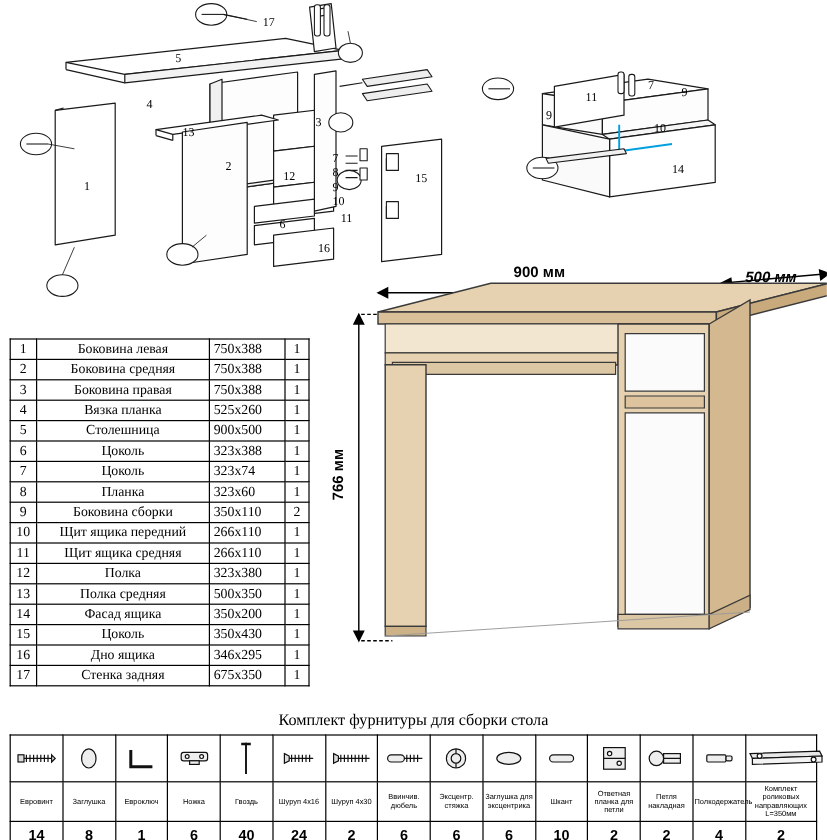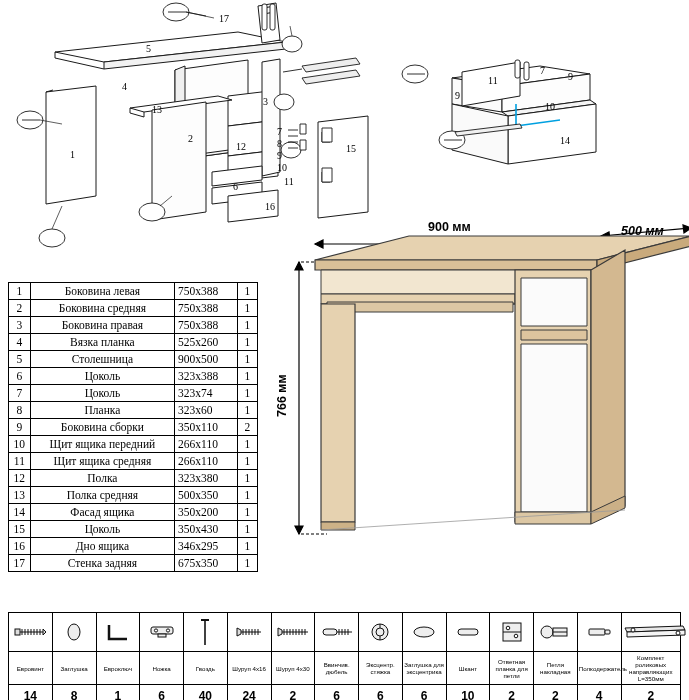--- a/index.html
+++ b/index.html
@@ -342,20 +342,21 @@
       <polygon points="236,290 312,290 312,302 236,302" fill="#dcc7a4" stroke="#3a3a3a" stroke-width="1"></polygon>
       <polygon points="312,290 346,274 346,286 312,302" fill="#cbb087" stroke="#3a3a3a" stroke-width="1"></polygon>
 
       <line x1="42" y1="308" x2="346" y2="288" stroke="#9a9a9a" stroke-width="0.8"></line>
     </svg>
     <div class="dim-label" style="left:149px;top:-2px;">900 мм</div>
     <div class="dim-label" style="left:342px;top:2px;font-style:italic;">500 мм</div>
     <div class="dim-label" style="left:-4px;top:195px;transform:rotate(-90deg);transform-origin:left top;">766 мм</div>
   </div>
 
+  <div class="kit-title">Комплект фурнитуры для сборки стола</div>
 
   <table class="kit-table">
     <tbody>
       <tr class="icons" id="kit-icons">
           <td style="width: 6.5%;">
             <svg class="kit-icon" width="34" height="18" viewBox="0 0 34 18">
               <g fill="none" stroke="#111" stroke-width="1">
                 <rect x="2" y="6" width="5" height="6" fill="#ddd"></rect>
                 <line x1="7" y1="9" x2="30" y2="9"></line>
                 <path d="M9,6 l0,6 M12,6 l0,6 M15,6 l0,6 M18,6 l0,6 M21,6 l0,6 M24,6 l0,6 M27,6 l0,6"></path>

